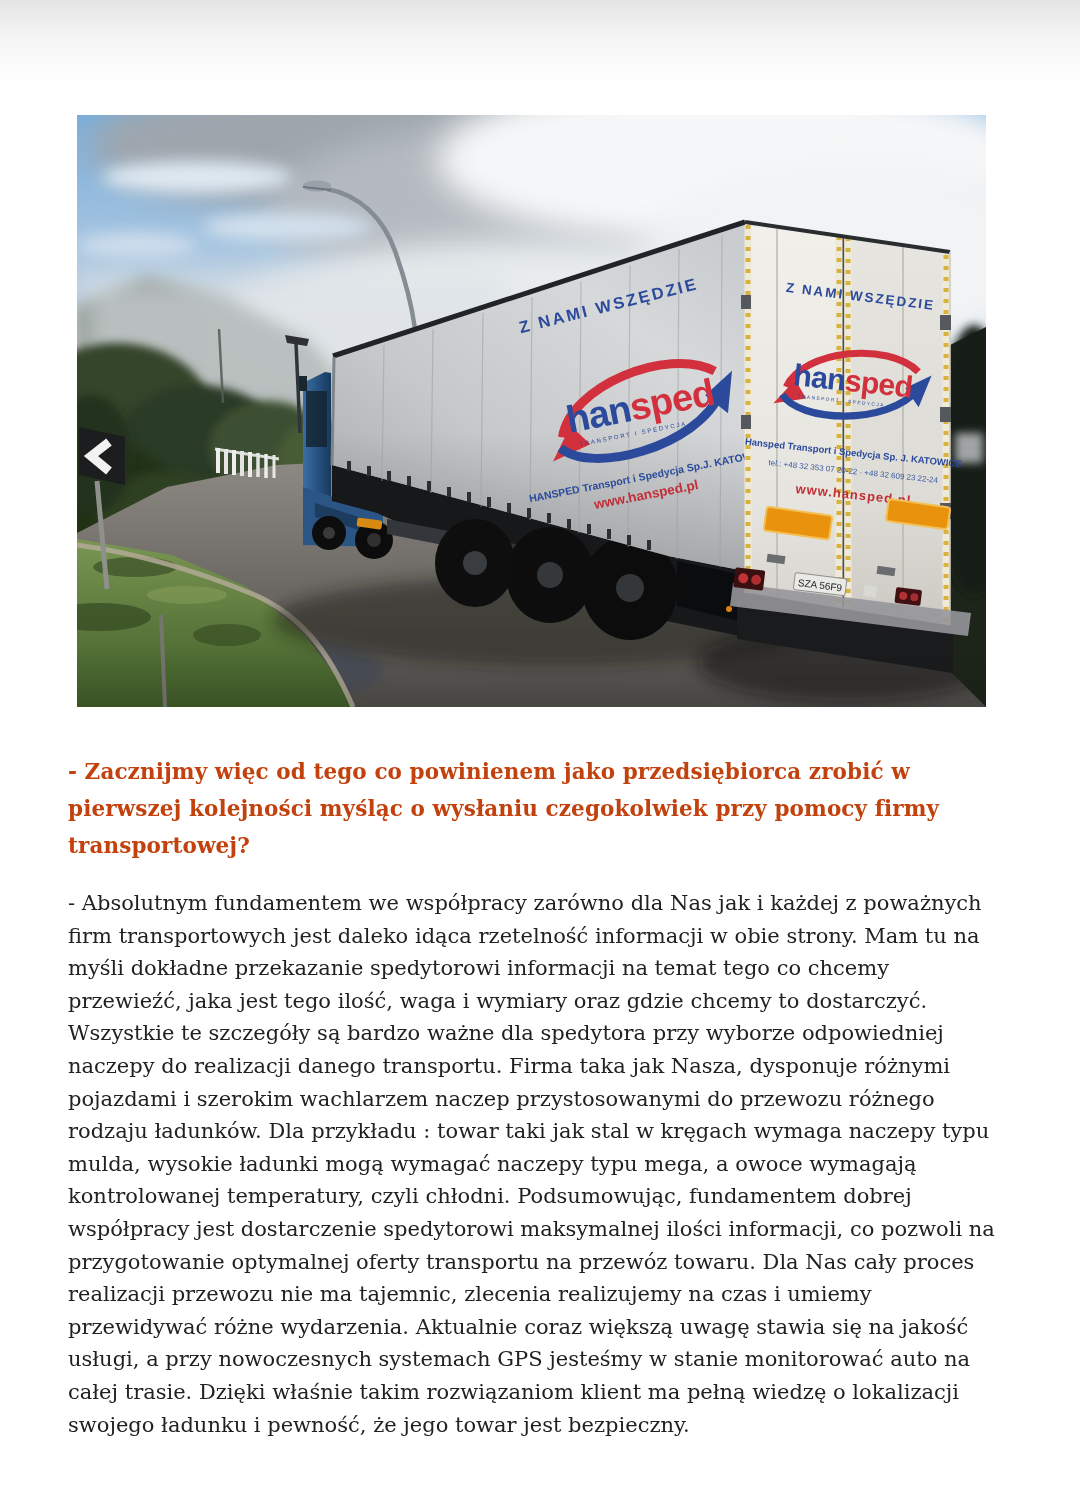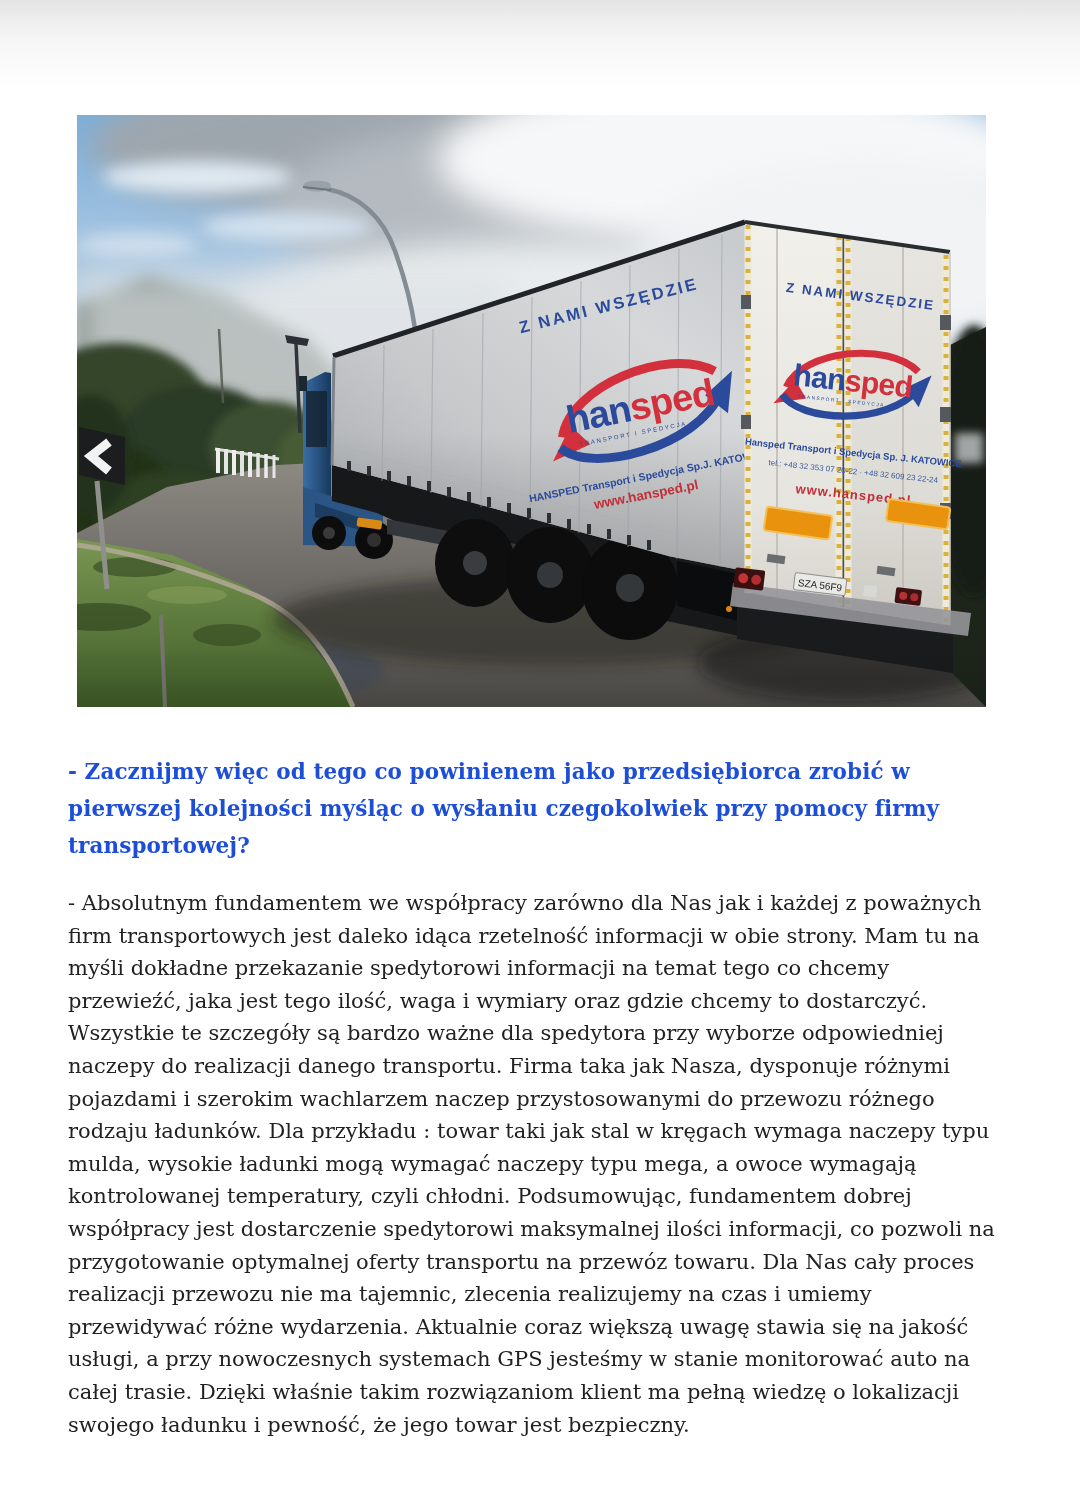--- a/index.html
+++ b/index.html
@@ -9,21 +9,21 @@
   }
   .top-fade{
     position:absolute;top:0;left:0;width:1080px;height:88px;
     background:linear-gradient(#e4e4e4,#f6f6f6 45%,#ffffff);
   }
   .article{position:absolute;left:68px;top:115px;width:946px;}
   .photo-figure{margin:0 0 0 9px;width:909px;height:592px;overflow:hidden;}
   .photo-figure svg{display:block;width:909px;height:592px;}
   .question{
     margin:46px 0 0 0;font-size:21.5px;font-weight:bold;line-height:37px;
-    color:#1d4ed8;letter-spacing:.1px;
+    color:#c2410c;letter-spacing:.1px;
   }
   .answer{
     margin:23px 12px 0 0;font-size:21px;font-weight:normal;line-height:32.6px;
     color:#212121;
   }
   .sans{font-family:"Liberation Sans","DejaVu Sans",sans-serif;}
 </style>
 </head>
 <body>
 

